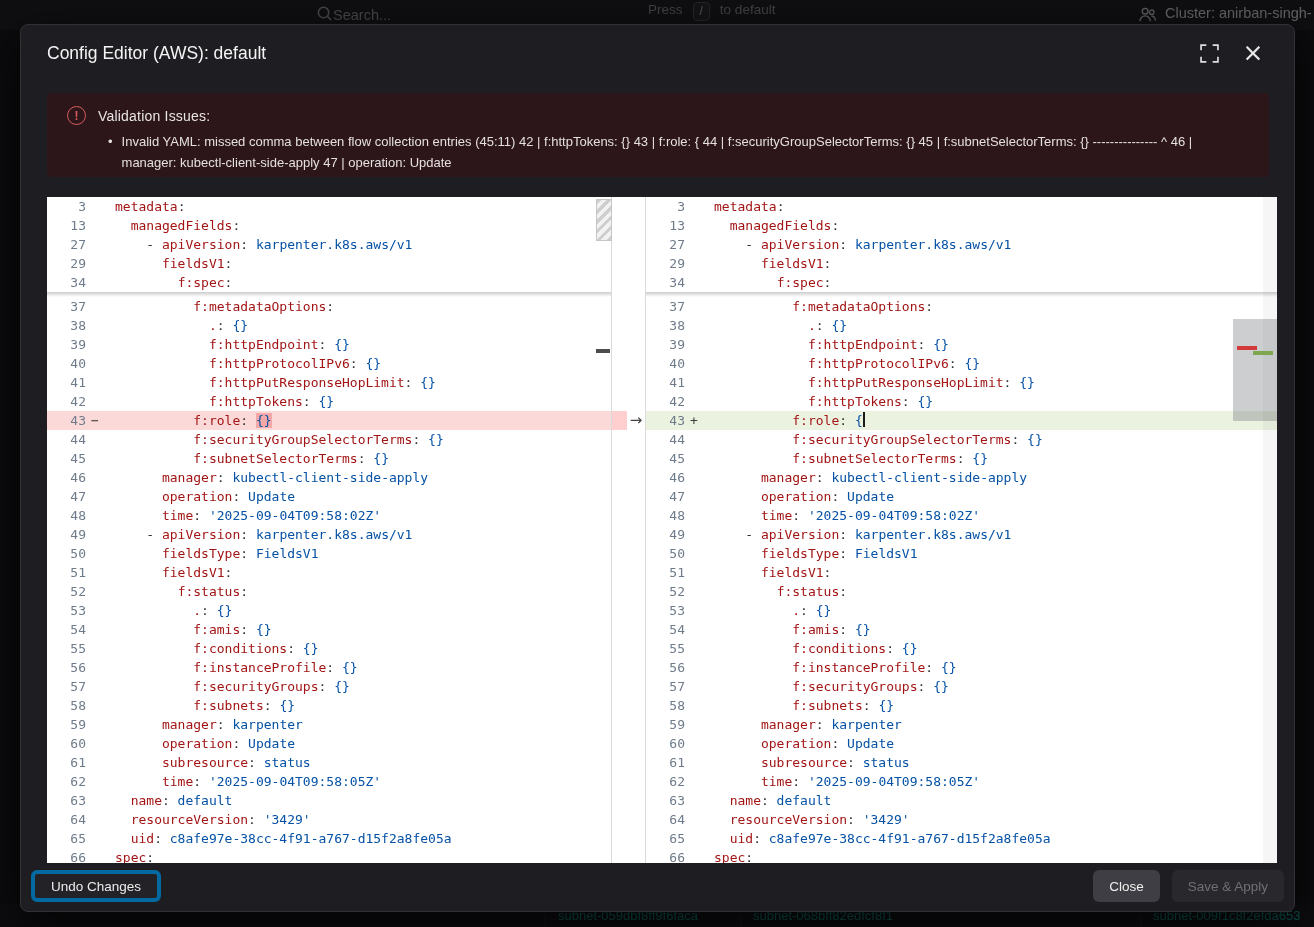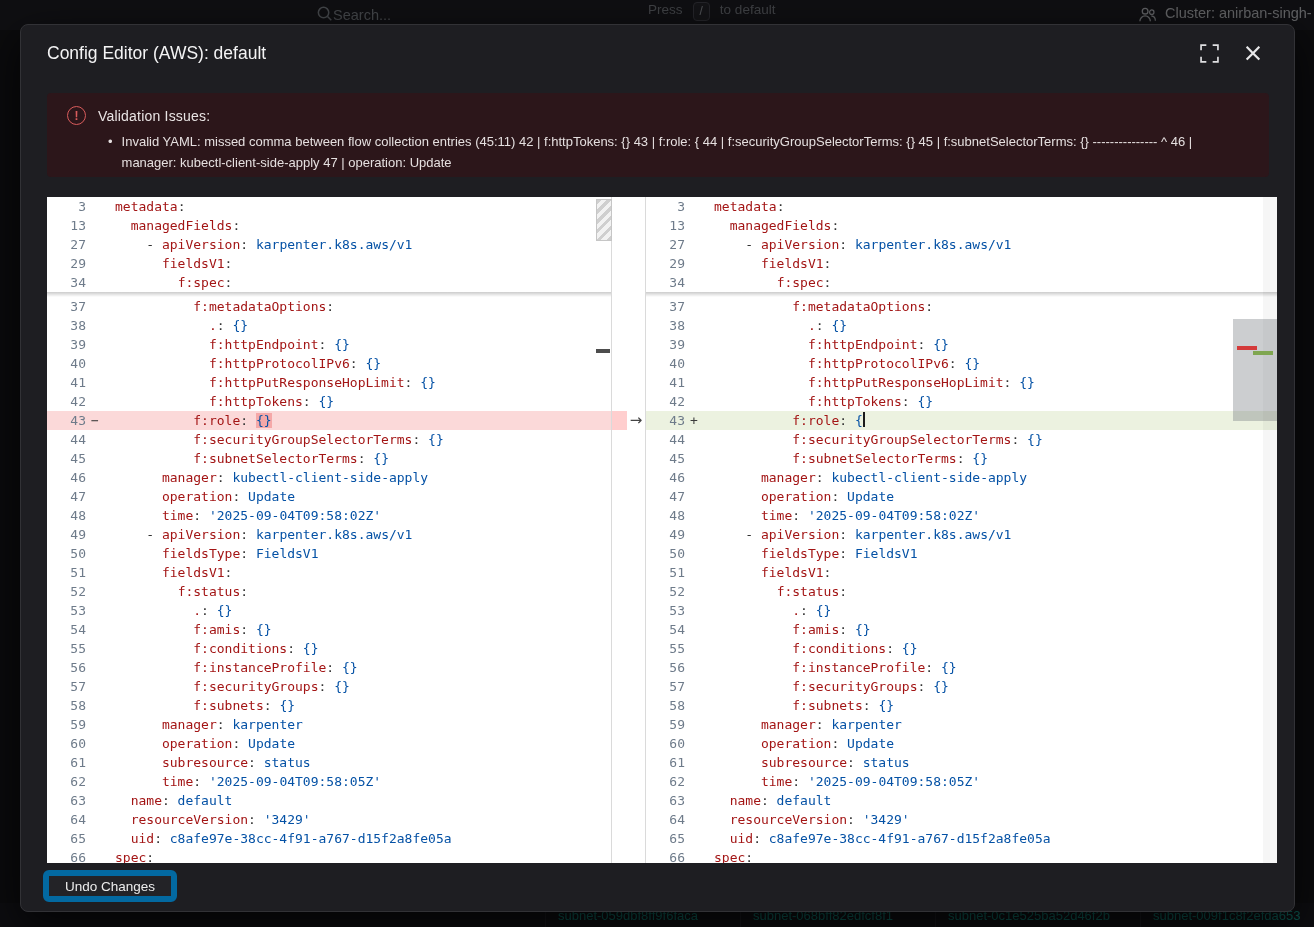--- a/index.html
+++ b/index.html
@@ -54,21 +54,21 @@
 .lscroll-mark{position:absolute;left:549px;top:152px;width:14px;height:4px;background:#4d4d4d;z-index:3}
 .gutter-red{position:absolute;left:0;top:214px;width:15px;height:19px;background:rgba(255,60,60,0.25)}
 .revert-btn{position:absolute;left:14px;top:214px;width:20px;height:19px;color:#444;font-size:15px;text-align:center;line-height:19px;cursor:pointer;font-family:"DejaVu Sans",sans-serif}
 .ov-track{position:absolute;left:1216px;top:0;bottom:0;width:14px;background:rgba(0,0,0,0.035)}
 .ov-slider{position:absolute;left:1186px;top:122px;width:44px;height:102px;background:rgba(110,115,120,0.35)}
 .ov-red{position:absolute;left:1190px;top:149px;width:20px;height:4px;background:#d43a3a}
 .ov-green{position:absolute;left:1206px;top:154px;width:20px;height:4px;background:#7fa650}
 
 
 .footer-btn{height:32px;border-radius:6px;font-size:13.5px;display:flex;align-items:center;padding:0 16px;cursor:pointer;font-family:"Liberation Sans",sans-serif}
-.btn-undo{position:absolute;left:22px;bottom:9px;background:#232327;border:6px solid #0369a1;color:#ececec}
+.btn-undo{position:absolute;left:10px;bottom:9px;background:#232327;border:4px solid #0369a1;color:#ececec}
 .btn-group{position:absolute;right:10px;bottom:9px;display:flex;gap:12px}
 .btn-close{background:#3e3e44;color:#f0f0f0;border:none}
 .btn-save{background:#29292d;color:#6f6f75;border:none;cursor:default}
 </style>
 </head>
 <body>
 
 <div class="bg-topbar">
   <div class="search-wrap">
     <span>
@@ -93,21 +93,20 @@
           <path d="M14 11.5c2.5.3 4.3 2.4 4.3 5" stroke="#c9ccd1" stroke-width="1.3"></path>
         </svg>
     </span>
     <span>Cluster: anirban-singh-</span>
   </div>
 </div>
 
 <div class="bg-bottomrow">
   <div class="bg-cell" style="left:545px;width:195px">subnet-059dbf8ff9f6faca</div>
   <div class="bg-cell" style="left:740px;width:195px">subnet-068bff82edfcf8f1</div>
-  <div class="bg-cell" style="left:935px;width:205px">subnet-0c1e525ba52d46f2b</div>
   <div class="bg-cell" style="left:1140px;width:190px">subnet-009f1c8f2efda653</div>
 </div>
 
 <div class="overlay"></div>
 
 <div class="dialog">
   <div class="dialog-title">Config Editor (AWS): default</div>
   <div class="dialog-icons">
     <div class="icon-btn">
       <svg width="19" height="19" viewBox="0 0 18 18" fill="none" stroke="#dfdfe1" stroke-width="1.6">
@@ -642,13 +641,17 @@
       </div>
     <div class="striped-widget"></div>
     <div class="lscroll-mark"></div>
     <div class="ov-track"></div>
     <div class="ov-slider"></div>
     <div class="ov-red"></div>
     <div class="ov-green"></div>
   </div>
 
   <div class="footer-btn btn-undo">Undo Changes</div>
+  <div class="btn-group">
+    <div class="footer-btn btn-close">Close</div>
+    <div class="footer-btn btn-save">Save &amp; Apply</div>
+  </div>
 </div>
 
 </body></html>

